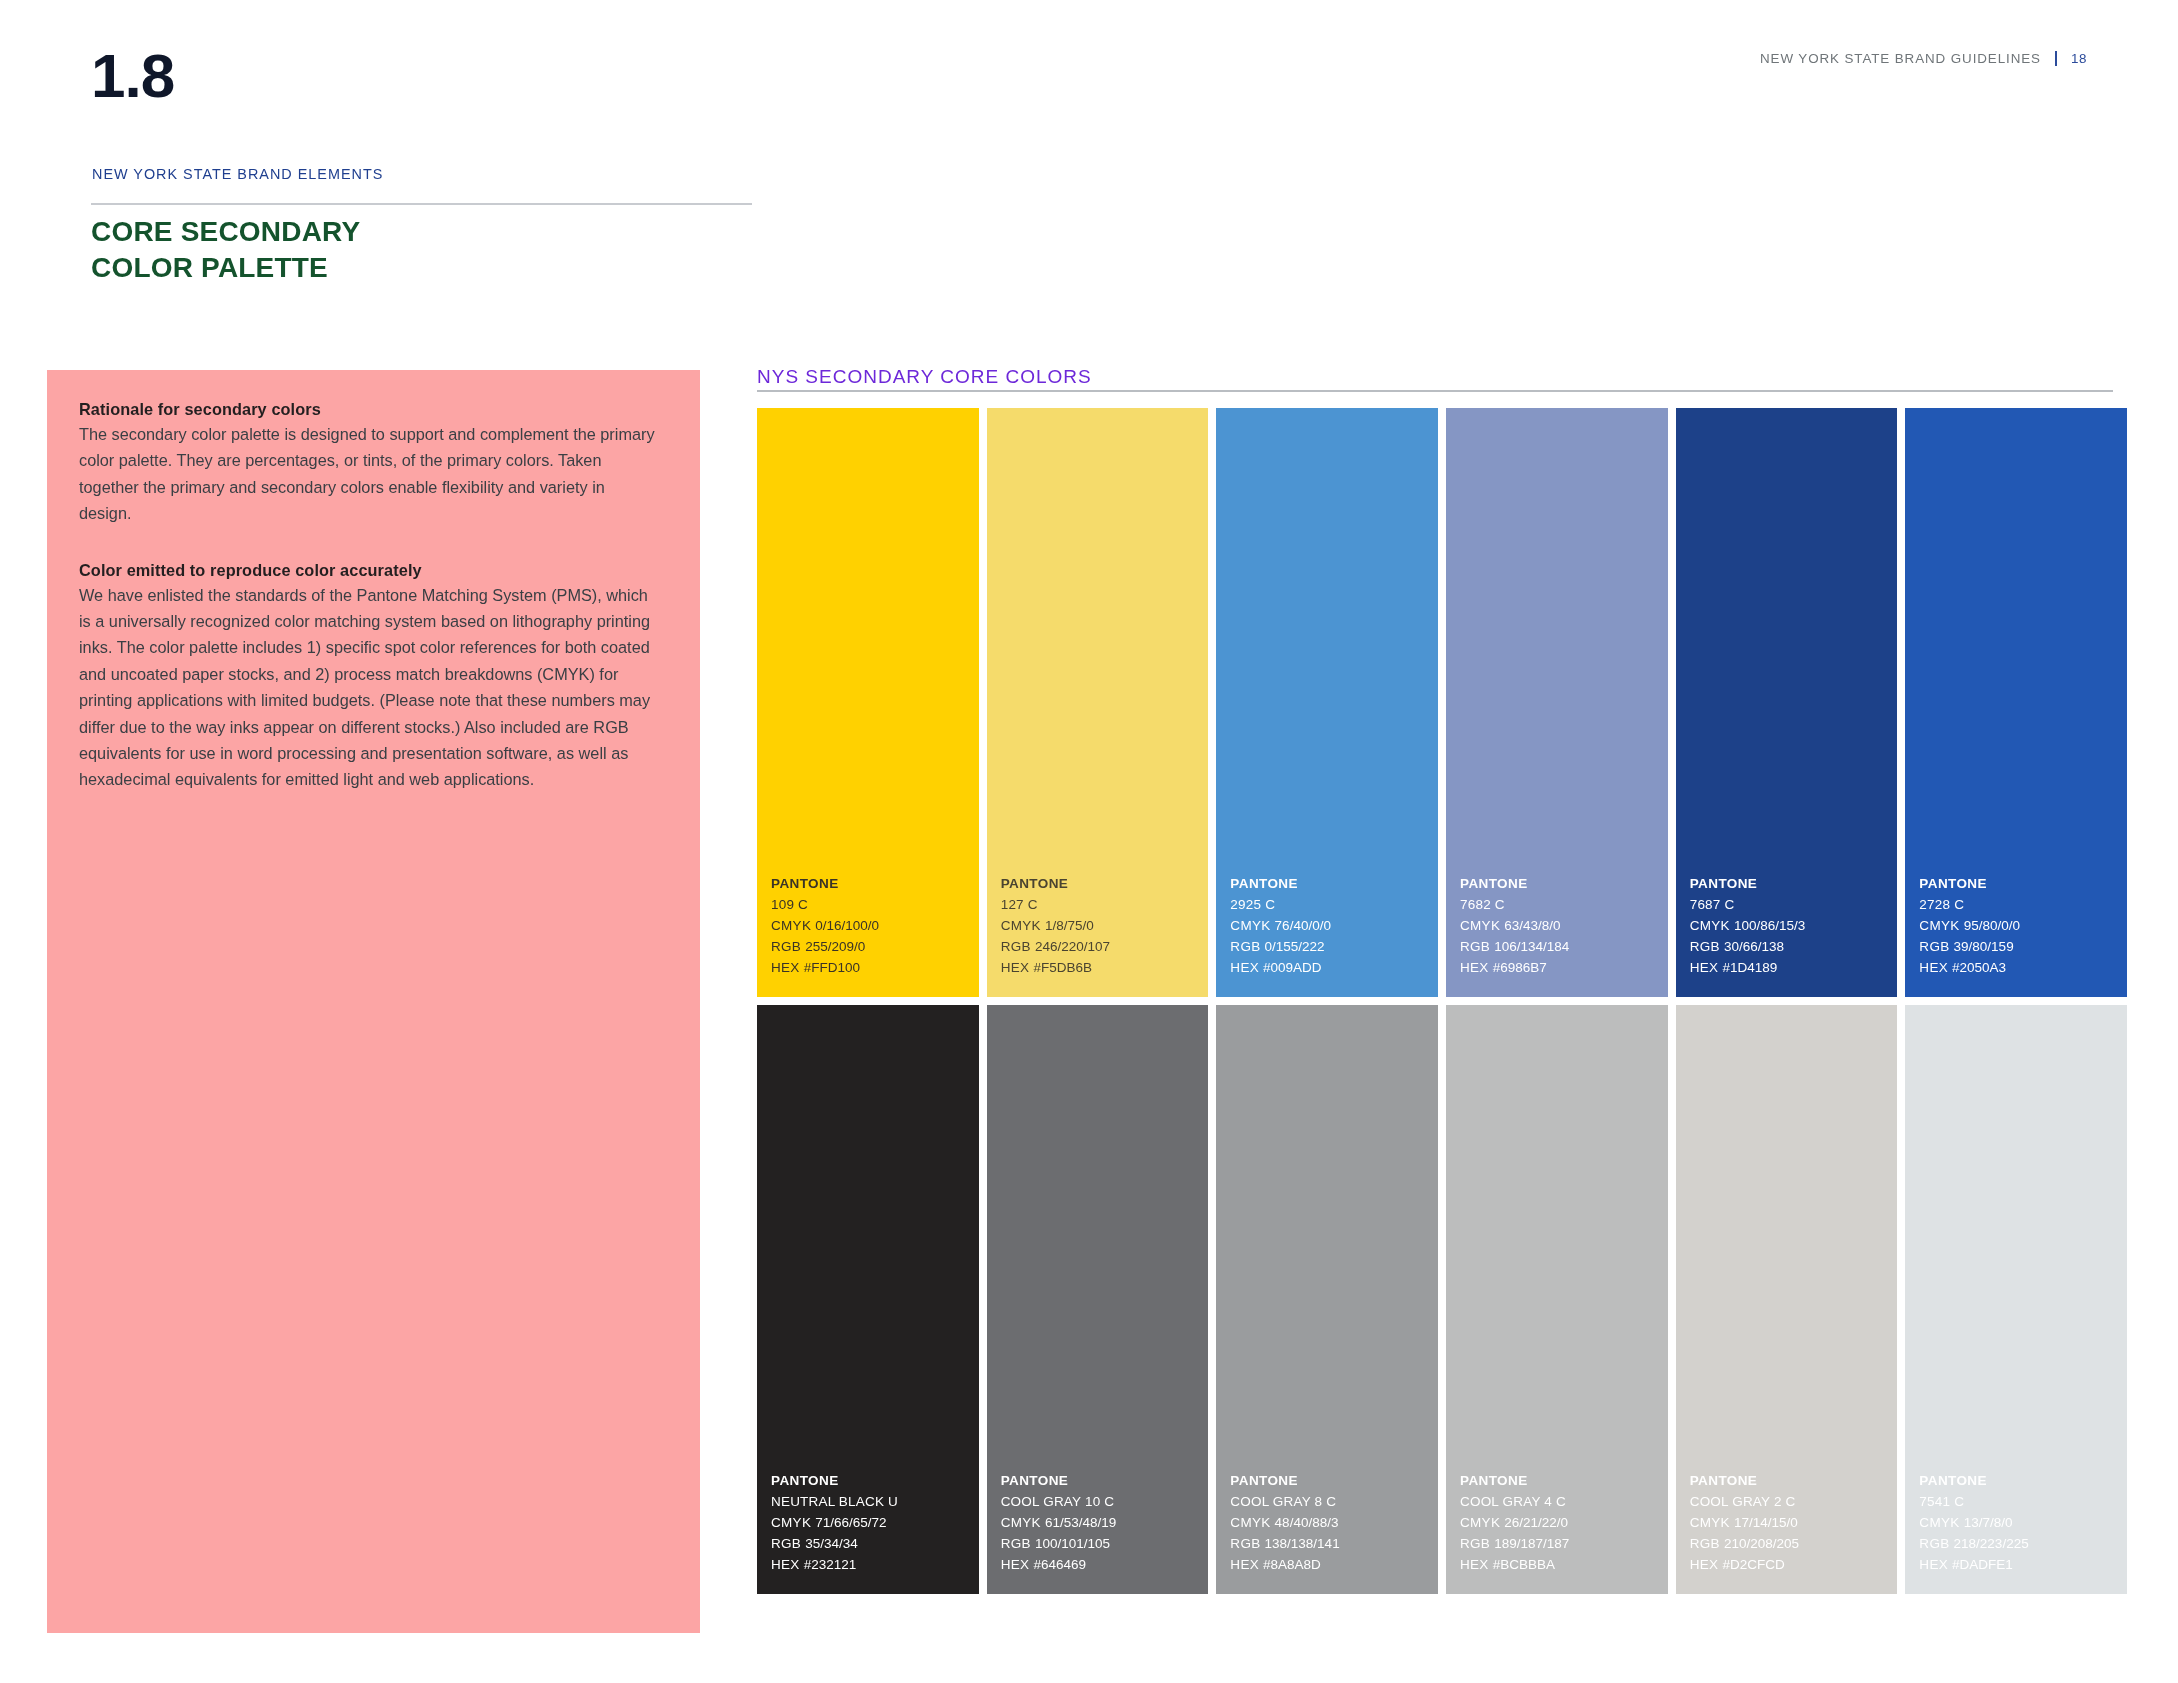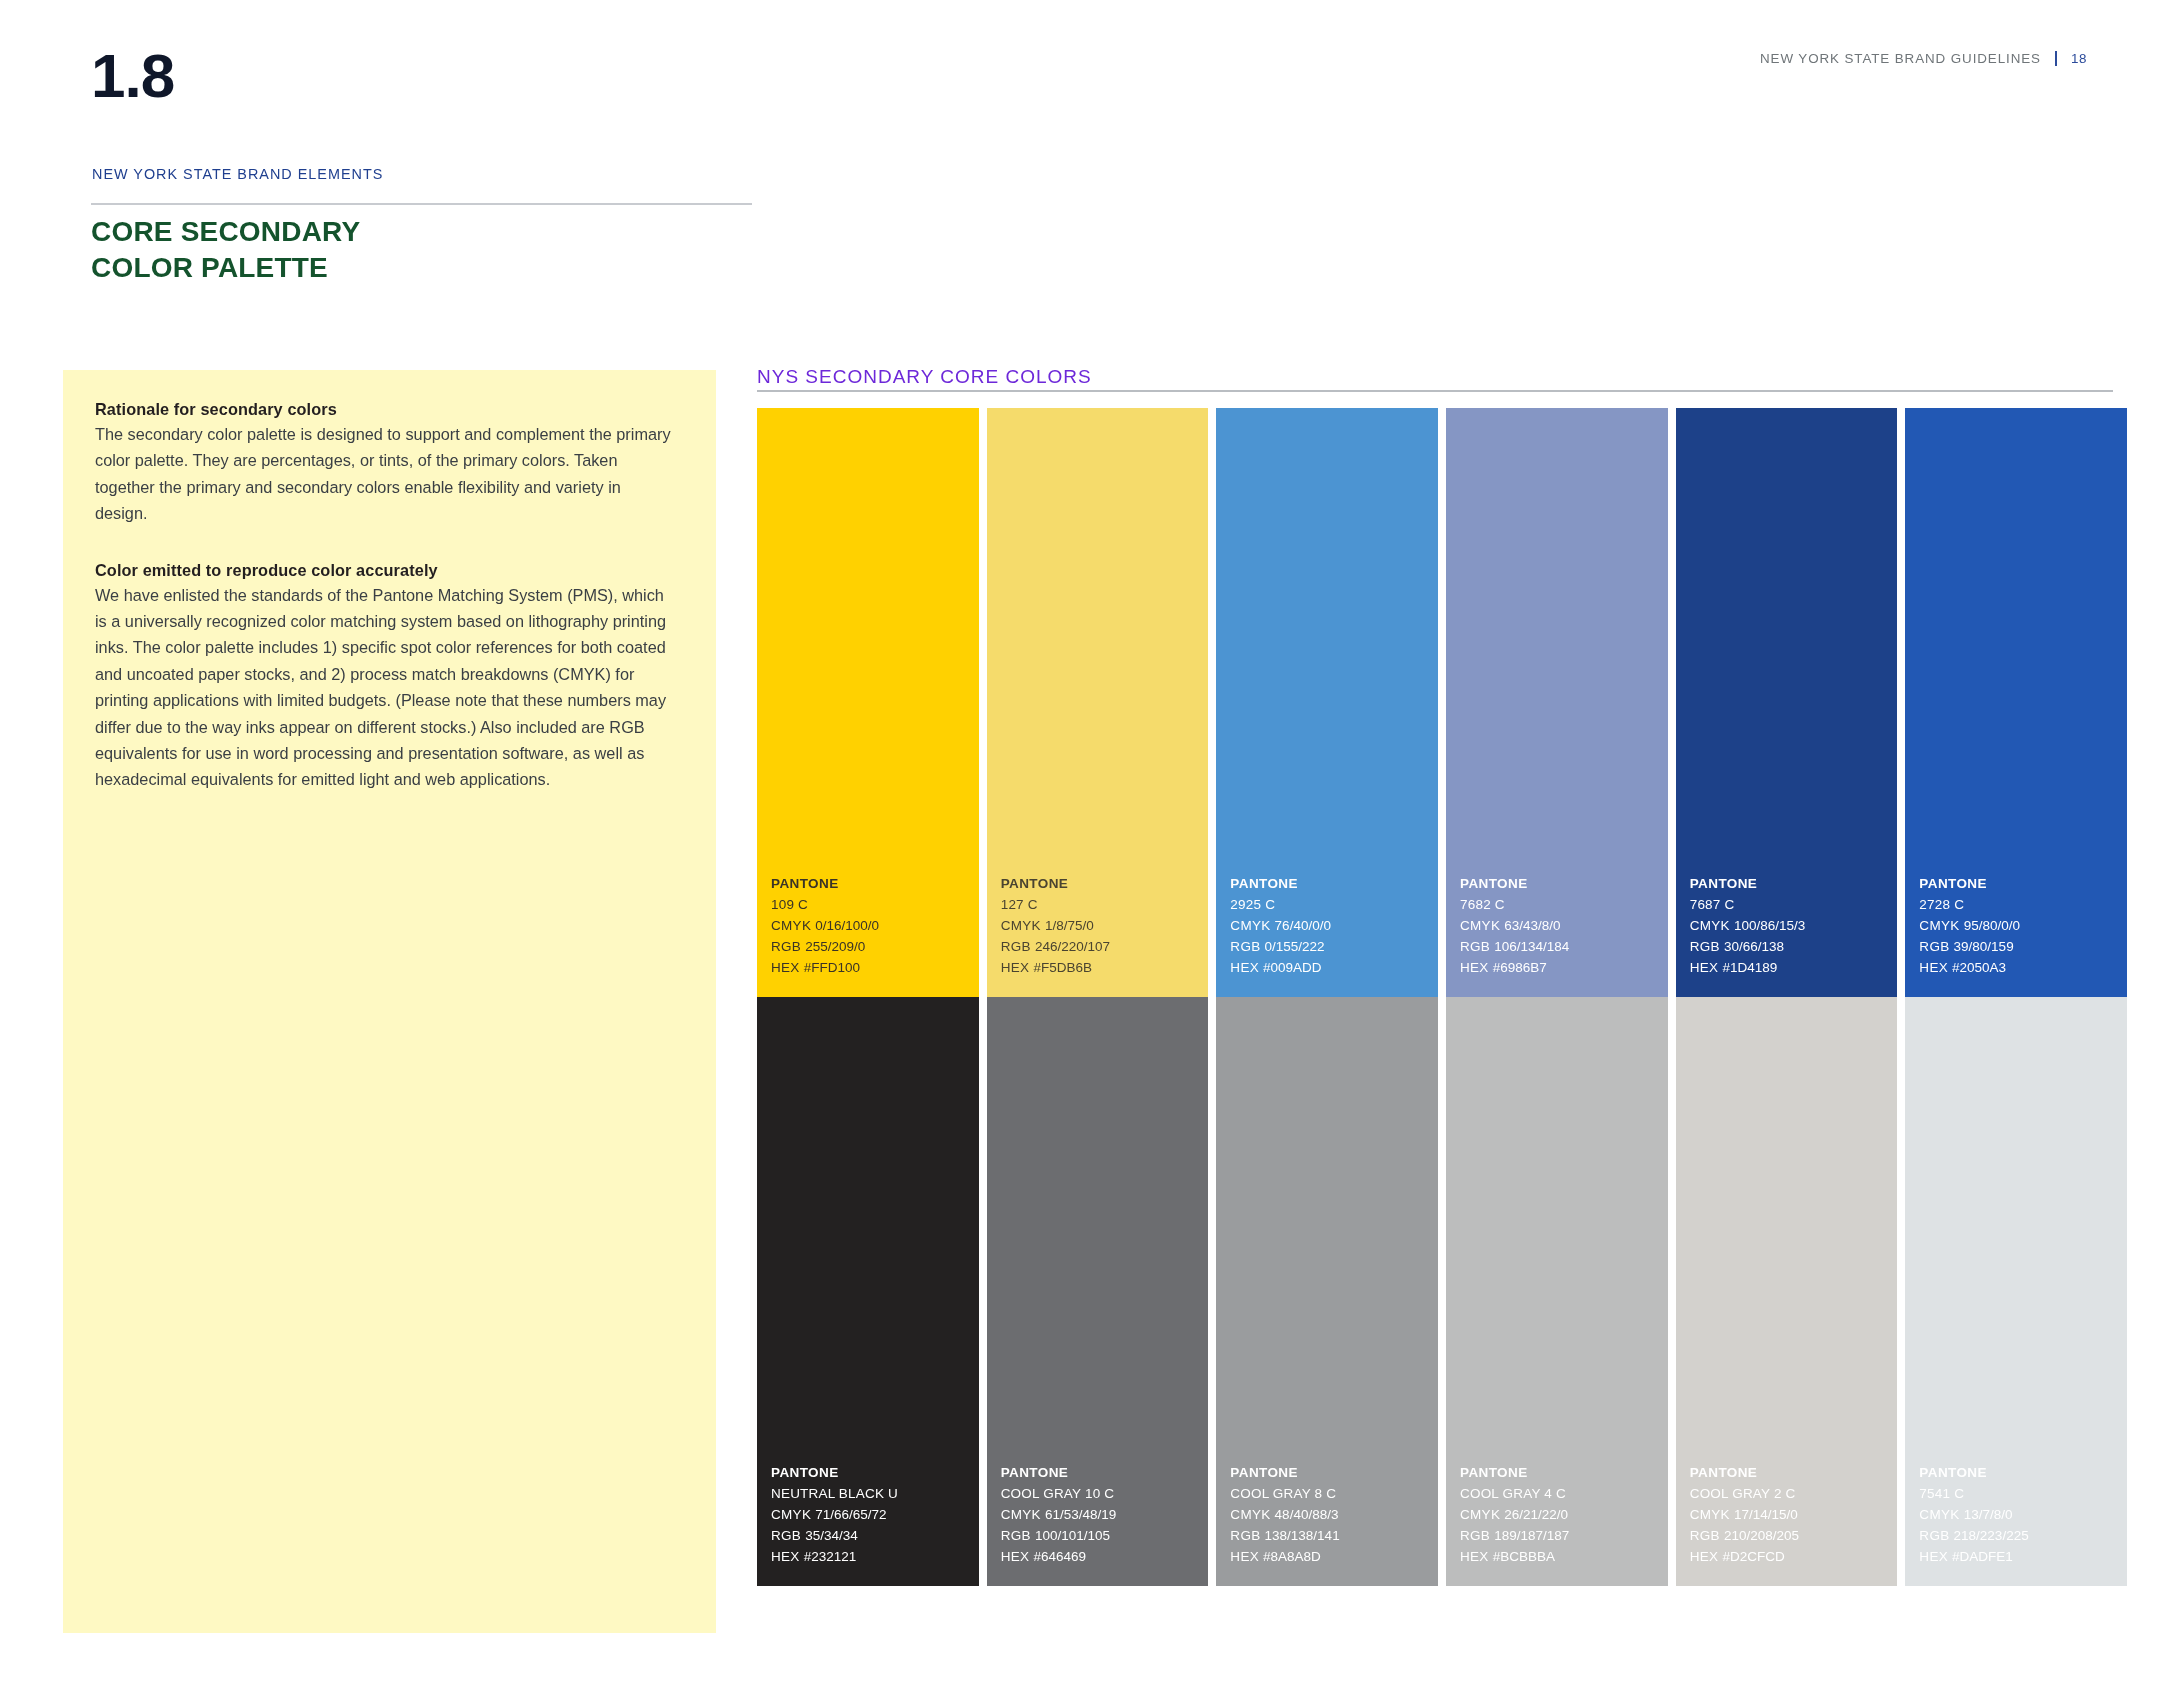--- a/index.html
+++ b/index.html
@@ -79,25 +79,25 @@
     font-size: 28px;
     line-height: 1.28;
     font-weight: bold;
     color: #14532d;
     letter-spacing: 0.2px;
   }
 
   
   .rationale {
     position: absolute;
-    left: 63px;
+    left: 47px;
     top: 370px;
     width: 653px;
     height: 1263px;
-    background: #fef9c3;
+    background: #fca5a5;
     box-sizing: border-box;
     padding: 30px 40px 0 32px;
   }
   .rationale h3 {
     margin: 0 0 2px 0;
     font-size: 16.3px;
     font-weight: bold;
     color: #231f20;
     letter-spacing: 0.1px;
   }
@@ -127,20 +127,21 @@
     background: #b9bdc2;
   }
 
   .swatch-grid {
     position: absolute;
     left: 744px;
     top: 408px;
     width: 1370px;
     display: flex;
     flex-direction: column;
+    gap: 8px;
     padding-left: 13px;
   }
   .swatch-row {
     display: flex;
     gap: 8px;
   }
   .swatch {
     flex: 1 1 0;
     height: 589px;
     position: relative;

